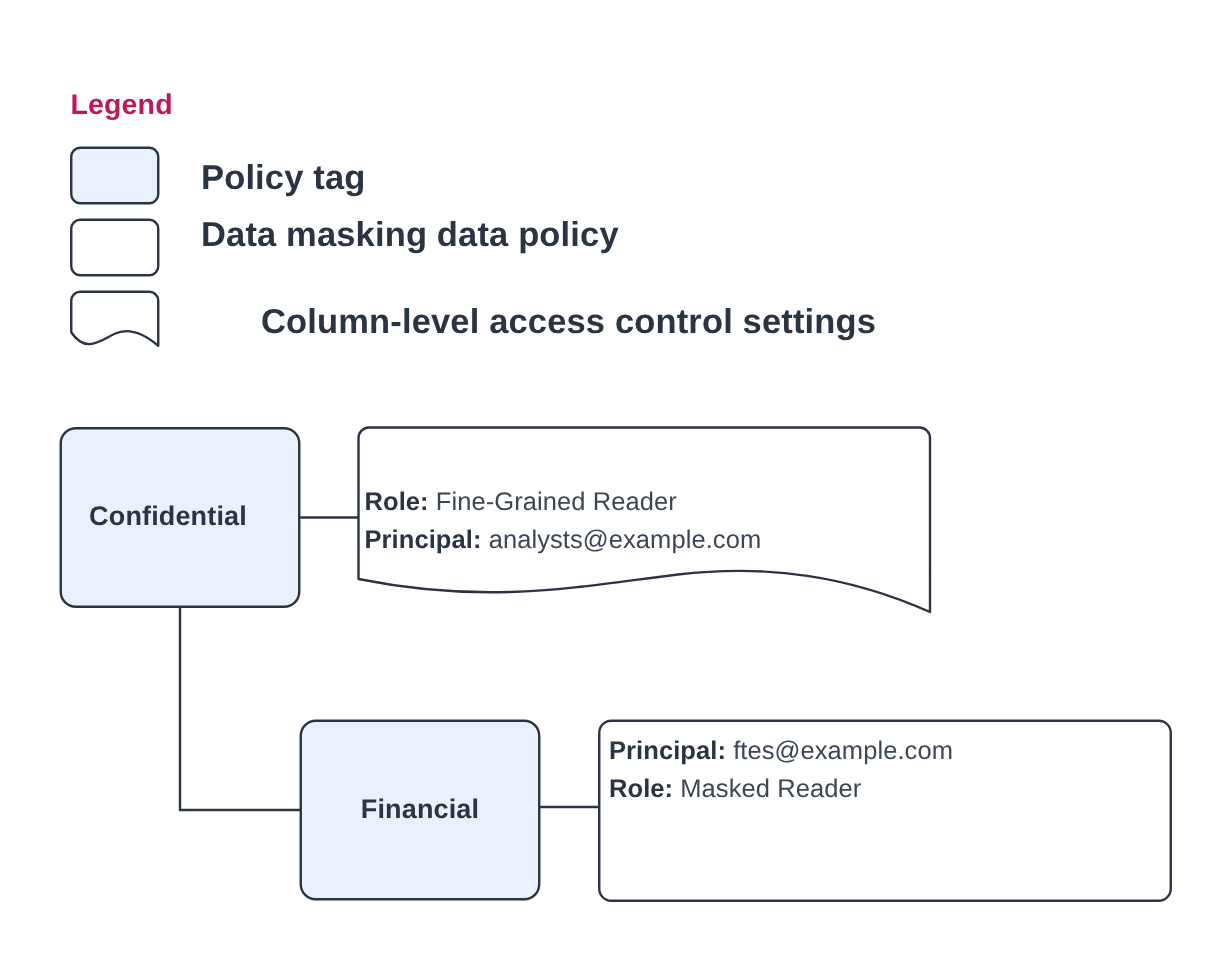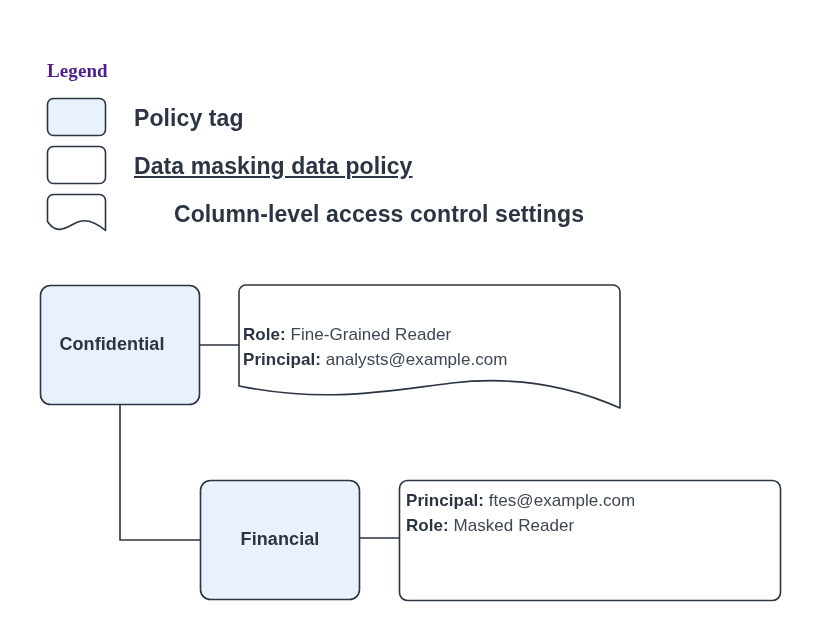--- a/index.html
+++ b/index.html
@@ -25,35 +25,34 @@
   }
 
   
   .legend-title {
     position: absolute;
     left: 47px;
     top: 60px;
     font-size: 19px;
     font-weight: bold;
     letter-spacing: 0.1px;
-    color: #4c1d95;
+    color: #be185d;
     white-space: nowrap;
-    font-family: Liberation Serif, serif;
   }
 
   .legend-label {
     position: absolute;
     font-size: 23px;
     font-weight: bold;
     color: #2b3443;
     white-space: nowrap;
     letter-spacing: 0.1px;
   }
   .legend-label.l0 { left: 134px; top: 105px; }
-  .legend-label.l1 { left: 134px; top: 153px; text-decoration: underline; }
+  .legend-label.l1 { left: 134px; top: 143px; }
   .legend-label.l2 { left: 134px; top: 201px; margin-left: 40px; }
 
   
   .node-label {
     position: absolute;
     font-size: 18px;
     font-weight: bold;
     color: #2b3443;
     white-space: nowrap;
     text-align: center;

